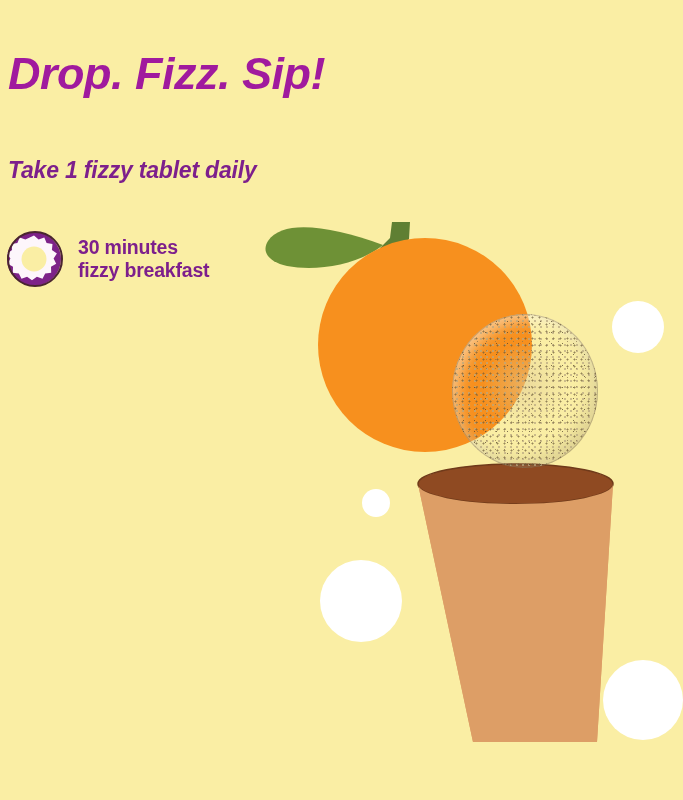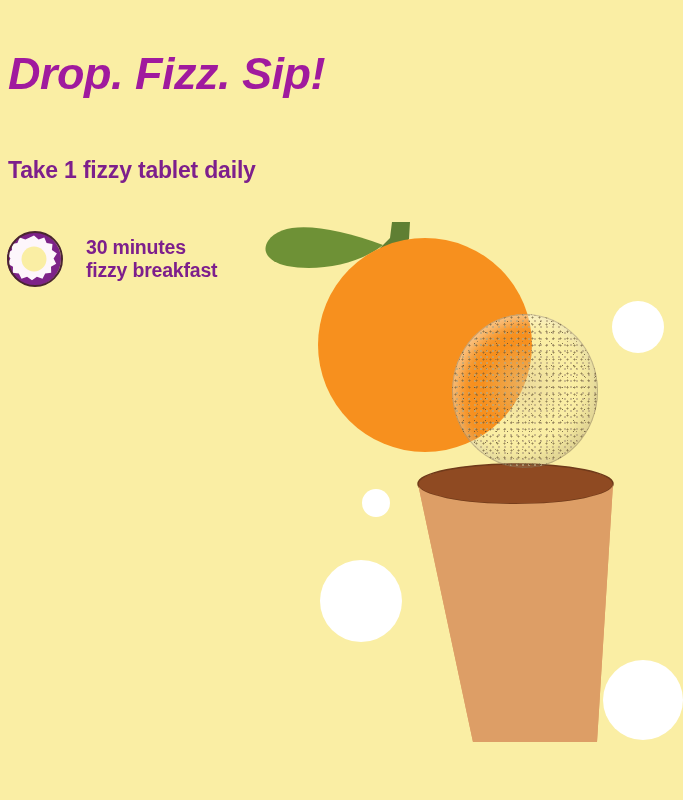--- a/index.html
+++ b/index.html
@@ -50,30 +50,31 @@
     position: absolute;
     left: 8px;
     top: 156px;
     margin: 0;
     font-size: 23px;
     line-height: 28px;
     font-weight: 700;
     letter-spacing: -0.2px;
     color: #7d1f8c;
     white-space: nowrap;
+    font-style: italic;
   }
 
   
   .timing-row {
     position: absolute;
     left: 4px;
     top: 228px;
     display: flex;
     align-items: center;
-    gap: 20px;
+    gap: 12px;
   }
   .sun-badge {
     position: relative;
     width: 62px;
     height: 62px;
     flex: 0 0 auto;
   }
   .sun-badge .ring {
     position: absolute;
     left: 3px;

